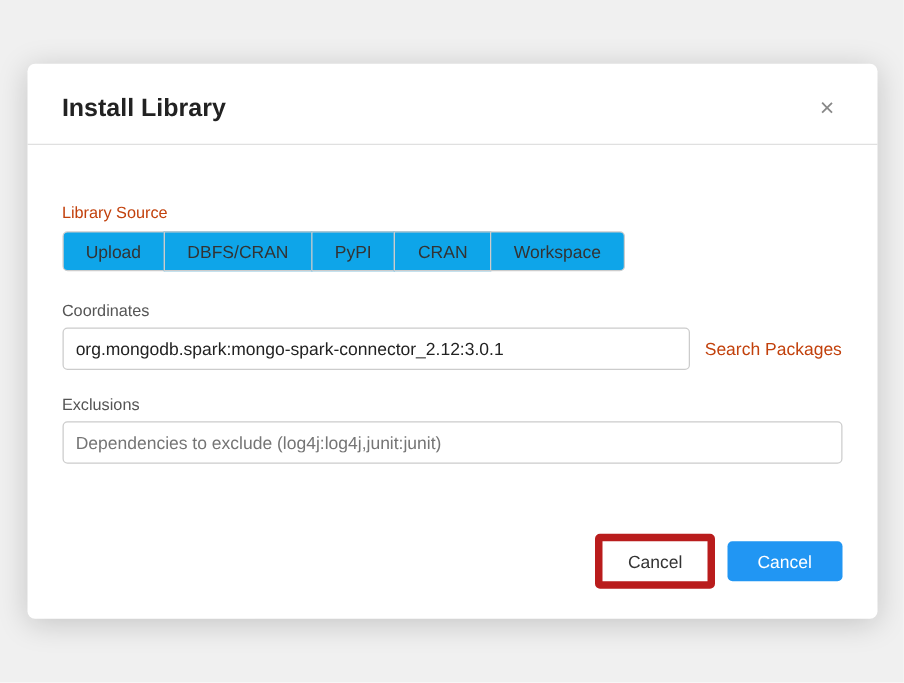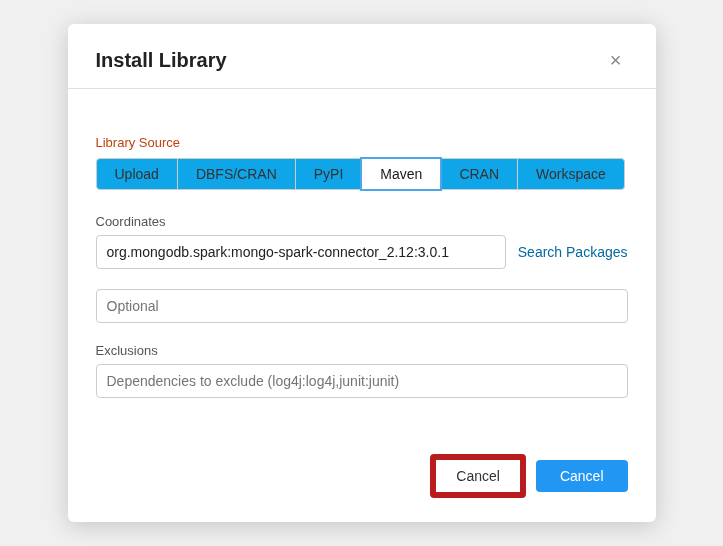--- a/index.html
+++ b/index.html
@@ -8,21 +8,21 @@
       display: flex;
       align-items: center;
       justify-content: center;
       min-height: 100vh;
       font-family: -apple-system, BlinkMacSystemFont, 'Segoe UI', Arial, sans-serif;
     }
     .dialog {
       background: #fff;
       border-radius: 6px;
       box-shadow: 0 4px 24px rgba(0,0,0,0.18);
-      width: 588px;
+      width: 680px;
       padding: 0;
       position: relative;
     }
     .dialog-header {
       display: flex;
       align-items: center;
       justify-content: space-between;
       padding: 24px 28px 16px 28px;
       border-bottom: 1px solid #e0e0e0;
     }
@@ -107,21 +107,21 @@
     .text-input {
       width: 100%;
       padding: 8px 10px;
       border: 1px solid #ccc;
       border-radius: 4px;
       font-size: 14px;
       color: #222;
       outline: none;
     }
     .search-link {
-      color: #0369a1;
+      color: #c2410c;
       font-size: 14px;
       text-decoration: none;
       white-space: nowrap;
       cursor: pointer;
       flex-shrink: 0;
     }
     .dialog-footer {
       display: flex;
       justify-content: flex-end;
       align-items: center;
@@ -158,36 +158,34 @@
   </div>
 
   <div class="dialog-body">
 
     <div class="field-group">
       <div class="section-label">Library Source</div>
       <div class="tab-group">
         <button class="tab-btn">Upload</button>
         <button class="tab-btn">DBFS/CRAN</button>
         <button class="tab-btn">PyPI</button>
-        <button class="tab-btn active">Maven</button>
         <button class="tab-btn">CRAN</button>
         <button class="tab-btn">Workspace</button>
       </div>
     </div>
 
     <div class="field-group">
       <div class="field-label">Coordinates</div>
       <div class="field-row">
         <input type="text" class="text-input" value="org.mongodb.spark:mongo-spark-connector_2.12:3.0.1" style="">
         <a class="search-link">Search Packages</a>
       </div>
     </div>
 
     <div class="field-group">
-      <input type="text" class="text-input" placeholder="Optional" style="">
     </div>
 
     <div class="field-group">
       <div class="field-label">Exclusions</div>
       <input type="text" class="text-input" placeholder="Dependencies to exclude (log4j:log4j,junit:junit)" style="">
     </div>
 
   </div>
 
   <div class="dialog-footer">

